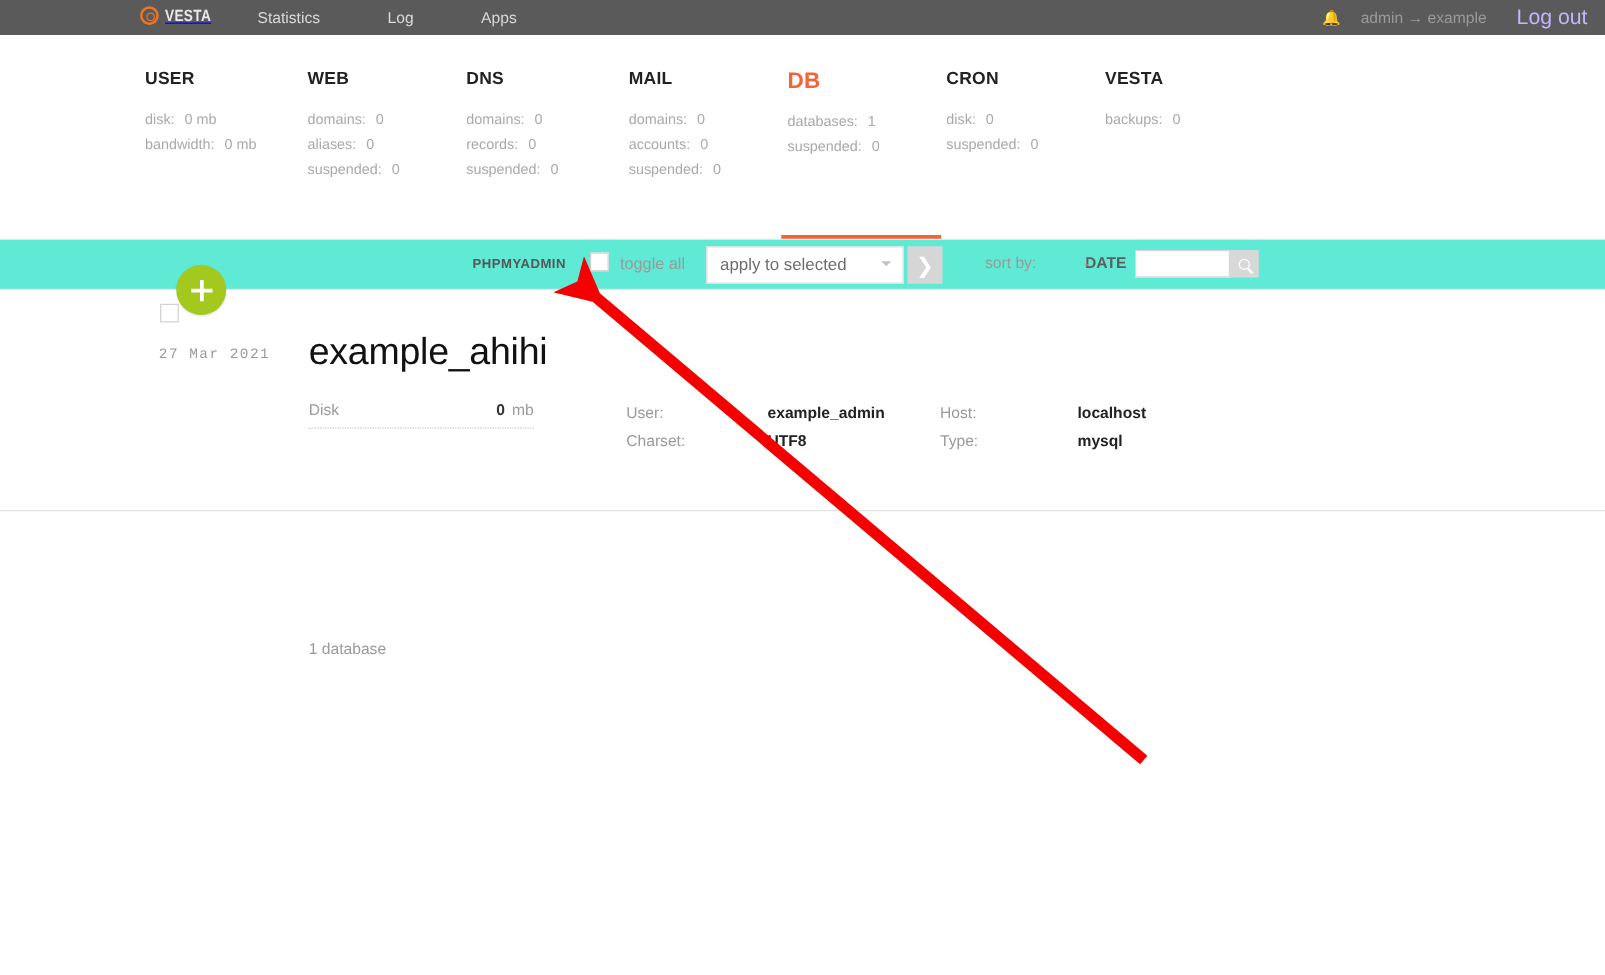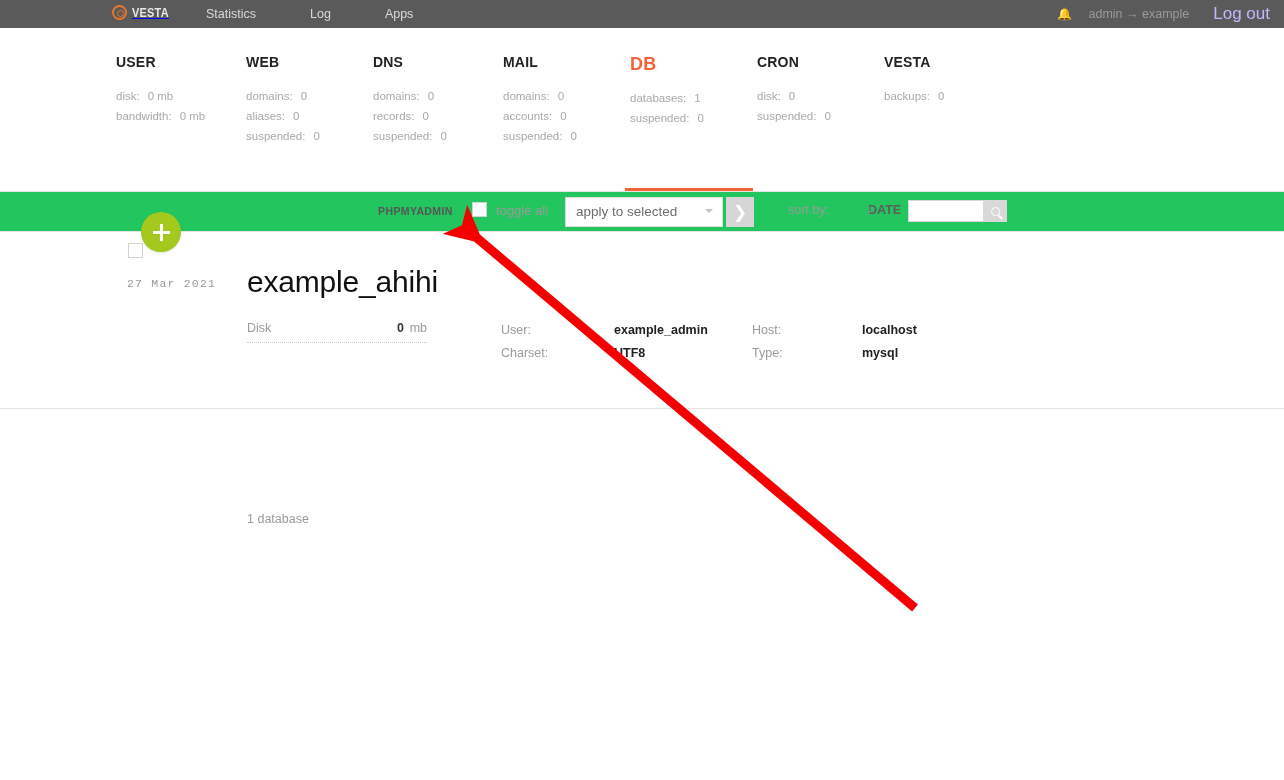--- a/index.html
+++ b/index.html
@@ -71,21 +71,21 @@
     width: 128px; height: 3px; background: #f4633a;
   }
   .panel-divider {
     position: absolute; left: 0; top: 191px; width: 1284px; height: 1px;
     background: #e4e4e4;
   }
 
   
   .toolbar {
     position: absolute; top: 192px; left: 0;
-    width: 1284px; height: 40px; background: #22c55e;
+    width: 1284px; height: 40px; background: #5eead4;
   }
   .tb-phpmyadmin {
     position: absolute; left: 378px; top: 13px;
     font-size: 10.5px; font-weight: bold; color: #565656;
     letter-spacing: 0.4px; text-decoration: none;
   }
   .tb-toggle-box {
     position: absolute; left: 472px; top: 202px;
     width: 15px; height: 15px; background: #fff;
     border: 1px solid #d3d3d3;

